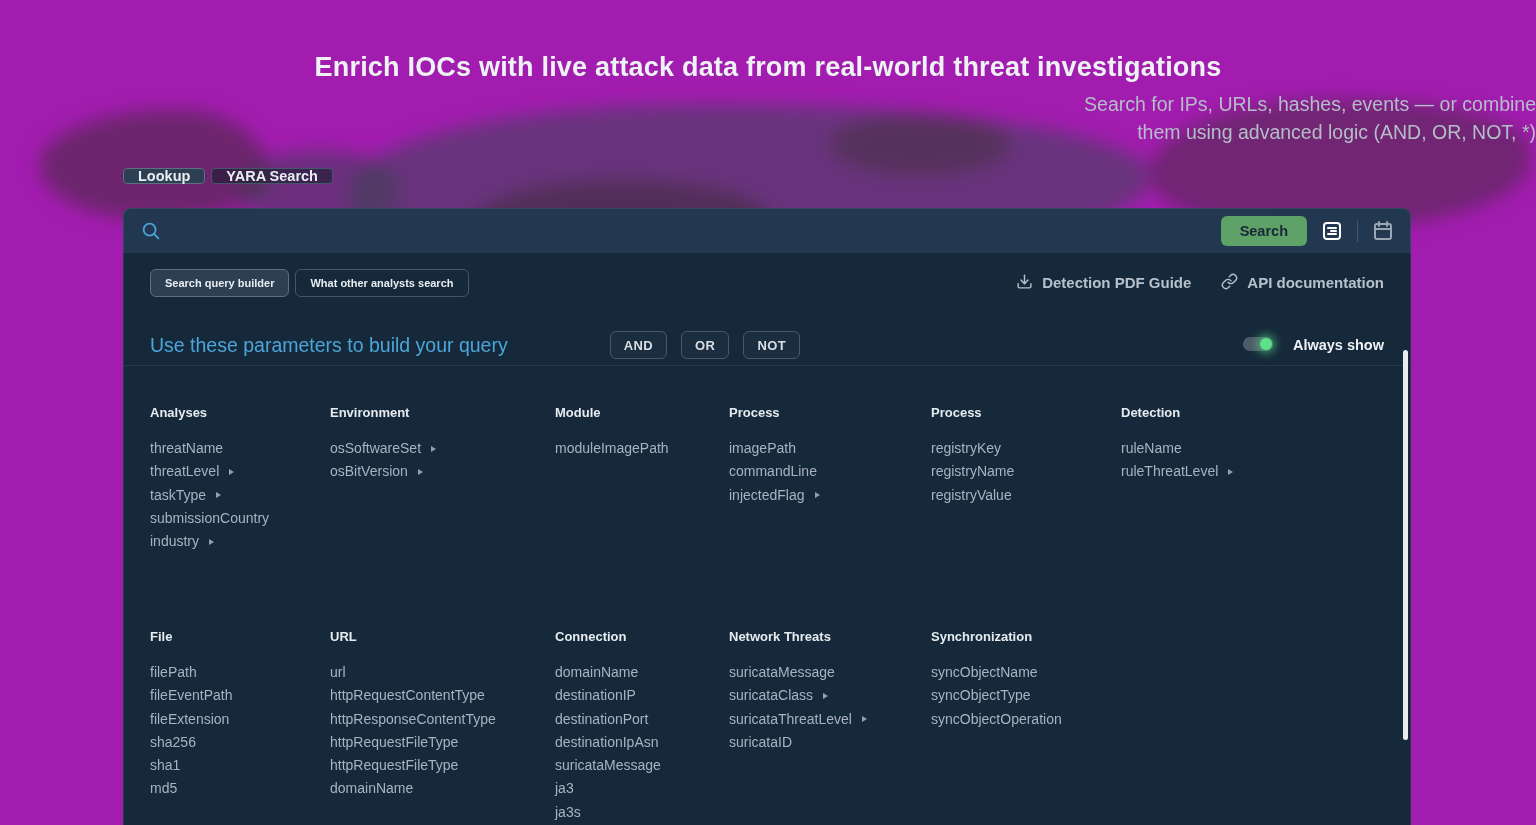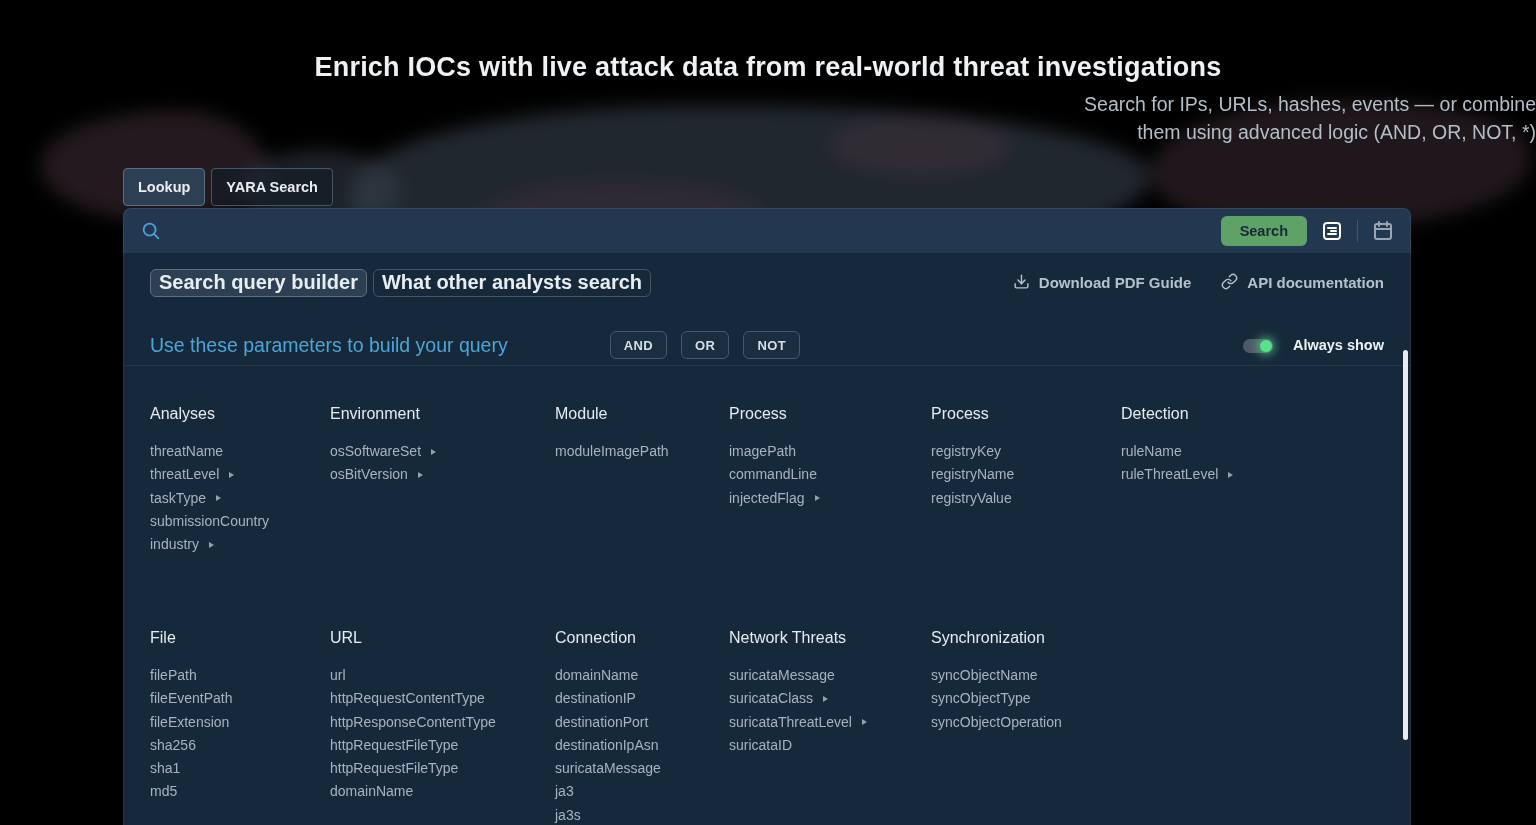--- a/index.html
+++ b/index.html
@@ -1,87 +1,87 @@
 <!DOCTYPE html>
 <html><head>
 <meta charset="utf-8">
 <style>
   * { margin:0; padding:0; box-sizing:border-box; }
   html,body { background:#0d1723; }
   #stage {
     position:relative; width:1536px; height:825px; overflow:hidden;
-    background:#000000; font-family:"Liberation Sans", sans-serif;
+    background:#a21caf; font-family:"Liberation Sans", sans-serif;
   }
   
   .map-layer { position:absolute; inset:0; z-index:0; filter:blur(9px); }
   .blob { position:absolute; }
   .blob.b1 { left:350px; top:105px; width:800px; height:165px; background:#3b4754; opacity:.55; border-radius:45% 55% 60% 40%/ 55% 45% 60% 40%; }
   .blob.b2 { left:40px;  top:110px; width:230px; height:110px; background:#3f2e37; opacity:.55; border-radius:60% 40% 50% 50%/ 50% 60% 40% 50%; }
   .blob.b3 { left:1150px; top:100px; width:380px; height:130px; background:#3f2e37; opacity:.5; border-radius:50% 50% 60% 40%/ 60% 40% 55% 45%; }
   .blob.b4 { left:470px; top:180px; width:300px; height:90px; background:#3c2c35; opacity:.5; border-radius:50% 50% 45% 55%/ 55% 45% 50% 50%; }
   .blob.b5 { left:830px; top:115px; width:180px; height:60px; background:#42313a; opacity:.5; border-radius:50%; }
   .blob.b6 { left:240px; top:150px; width:160px; height:80px; background:#38414e; opacity:.5; border-radius:50%; }
 
   .z { position:absolute; z-index:2; }
 
   
   #page-title { top:52px; left:0; right:0; text-align:center; font-size:27px; font-weight:700; color:#eef2f5; letter-spacing:.2px; }
   #page-subtitle { top:91px; left:0; right:0; text-align:right; font-size:19.5px; color:#b4bec8; line-height:27.5px; }
 
   
   #tabs { top:168px; left:123px; display:flex; gap:6px; }
-  .tab { height:38px; padding:0 14px; display:flex; align-items:center; border-radius:4px;
+  .tab { height:16px; padding:0 14px; display:flex; align-items:center; border-radius:4px;
          font-size:14.5px; font-weight:700; color:#e9edf1; cursor:pointer; }
   .tab.active { background:#2c3f53; border:1px solid #5c6e80; }
   .tab.inactive { background:rgba(19,30,42,.55); border:1px solid #445668; }
 
   
   #search-bar { top:208px; left:123px; width:1288px; height:45px; background:#223850;
     border:1px solid rgba(255,255,255,.08); border-bottom:none; border-radius:8px 8px 0 0;
     display:flex; align-items:center; padding:0 13px; gap:11px; }
   #search-input { flex:1; background:transparent; border:none; outline:none; color:#dfe6ec; font-size:16px; font-family:inherit; }
   #search-btn { background:#5fa268; border:none; border-radius:6px; height:30px; padding:0 19px;
     font-size:14.5px; font-weight:700; color:#182838; cursor:pointer; font-family:inherit; }
   .icon-btn { background:none; border:none; width:28px; height:28px; display:flex; align-items:center; justify-content:center; cursor:pointer; }
   .vdiv { width:1px; height:22px; background:rgba(255,255,255,.15); }
 
   
   #panel { top:253px; left:123px; width:1288px; height:572px; background:#16293b;
     border-left:1px solid rgba(255,255,255,.07); border-right:1px solid rgba(255,255,255,.07); }
   #panel .inner { position:absolute; }
 
   #toolbar-row { top:15px; left:26px; right:26px; height:29px; display:flex; align-items:center; gap:6px; }
-  .pill-btn { height:28px; padding:0 8px; display:flex; align-items:center; border-radius:6px;
-    font-size:20px; font-weight:700; color:#e8edf1; cursor:pointer; background:transparent; font-family:inherit; }
+  .pill-btn { height:28px; padding:0 14px; display:flex; align-items:center; border-radius:6px;
+    font-size:11px; font-weight:700; color:#e8edf1; cursor:pointer; background:transparent; font-family:inherit; }
   .pill-btn.active { background:#2c3f53; border:1px solid #5d7082; }
   .pill-btn.ghost { border:1px solid #445668; }
   #doc-links { margin-left:auto; display:flex; align-items:center; gap:30px; }
   .doc-link { display:flex; align-items:center; gap:9px; color:#b7c1cb; font-size:15px; font-weight:600; cursor:pointer; }
 
   #builder-row { top:76px; left:26px; right:26px; height:32px; display:flex; align-items:center; }
   #builder-heading { font-size:19.5px; color:#4ba5d9; }
   #ops { display:flex; gap:14px; margin-left:102px; }
   .op-btn { height:28px; padding:0 13px; display:flex; align-items:center; border:1px solid #46586c;
     border-radius:6px; background:rgba(255,255,255,.025); font-size:13px; font-weight:700;
     color:#d7dee5; letter-spacing:.4px; cursor:pointer; font-family:inherit; }
-  #toggle-wrap { margin-left:auto; display:flex; align-items:flex-end; gap:20px; cursor:pointer; }
+  #toggle-wrap { margin-left:auto; display:flex; align-items:flex-start; gap:20px; cursor:pointer; }
   #toggle-track { position:relative; width:30px; height:14px; background:#4d5a69; border-radius:7px; }
   #toggle-knob { position:absolute; top:1px; right:1px; width:12px; height:12px; border-radius:50%;
     background:#5ce08b; box-shadow:0 0 10px 3px rgba(92,224,139,.65); }
   #toggle-label { font-size:14.5px; font-weight:700; color:#eef2f5; }
 
   #builder-divider { top:112px; left:0; right:0; height:1px; background:rgba(255,255,255,.07); }
 
   .cat-row { left:26px; right:40px; display:flex; }
   #cat-row-1 { top:152px; }
   #cat-row-2 { top:376px; }
   .cat-col:nth-child(1){ width:180px; } .cat-col:nth-child(2){ width:225px; }
   .cat-col:nth-child(3){ width:174px; } .cat-col:nth-child(4){ width:202px; }
   .cat-col:nth-child(5){ width:190px; } .cat-col:nth-child(6){ flex:1; }
-  .cat-title { font-size:16px; font-weight:400; color:#e6ebef; margin-bottom:17px; }
+  .cat-title { font-size:13px; font-weight:700; color:#e6ebef; margin-bottom:17px; }
   .cat-item { font-size:14px; color:#a7b3c0; line-height:23.3px; display:flex; align-items:center; cursor:pointer; }
   .caret { margin-left:10px; width:0; height:0; border-left:5px solid #93a0ad;
     border-top:3.5px solid transparent; border-bottom:3.5px solid transparent; display:inline-block; }
 
   #scroll-thumb { top:97px; right:2px; width:5px; height:390px; background:#e9ecef; border-radius:3px; }
 </style>
 </head>
 <body>
 
 <div id="stage">
@@ -141,21 +141,21 @@
       <button class="pill-btn ghost">What other analysts search</button>
       <div id="doc-links">
         <span class="doc-link">
           <span>
             <svg width="17" height="17" viewBox="0 0 24 24" fill="none" stroke="#b7c1cb" stroke-width="2" stroke-linecap="round" stroke-linejoin="round">
               <path d="M21 15v4a2 2 0 0 1-2 2H5a2 2 0 0 1-2-2v-4"></path>
                 <polyline points="7 10 12 15 17 10"></polyline>
                 <line x1="12" y1="15" x2="12" y2="3"></line>
             </svg>
           </span>
-          <span>Download PDF Guide</span>
+          <span>Detection PDF Guide</span>
         </span>
         <span class="doc-link">
           <span>
             <svg width="17" height="17" viewBox="0 0 24 24" fill="none" stroke="#b7c1cb" stroke-width="2" stroke-linecap="round" stroke-linejoin="round">
               <path d="M10 13a5 5 0 0 0 7.54.54l3-3a5 5 0 0 0-7.07-7.07l-1.72 1.71"></path>
               <path d="M14 11a5 5 0 0 0-7.54-.54l-3 3a5 5 0 0 0 7.07 7.07l1.71-1.71"></path>
             </svg>
           </span>
           <span>API documentation</span>
         </span>

